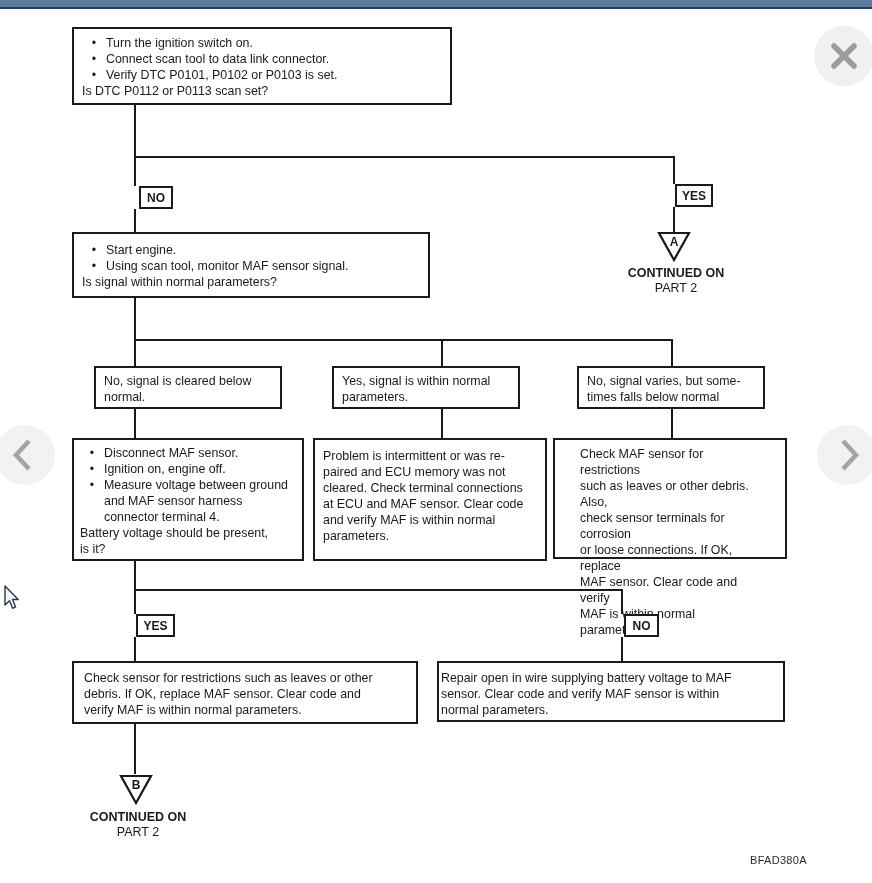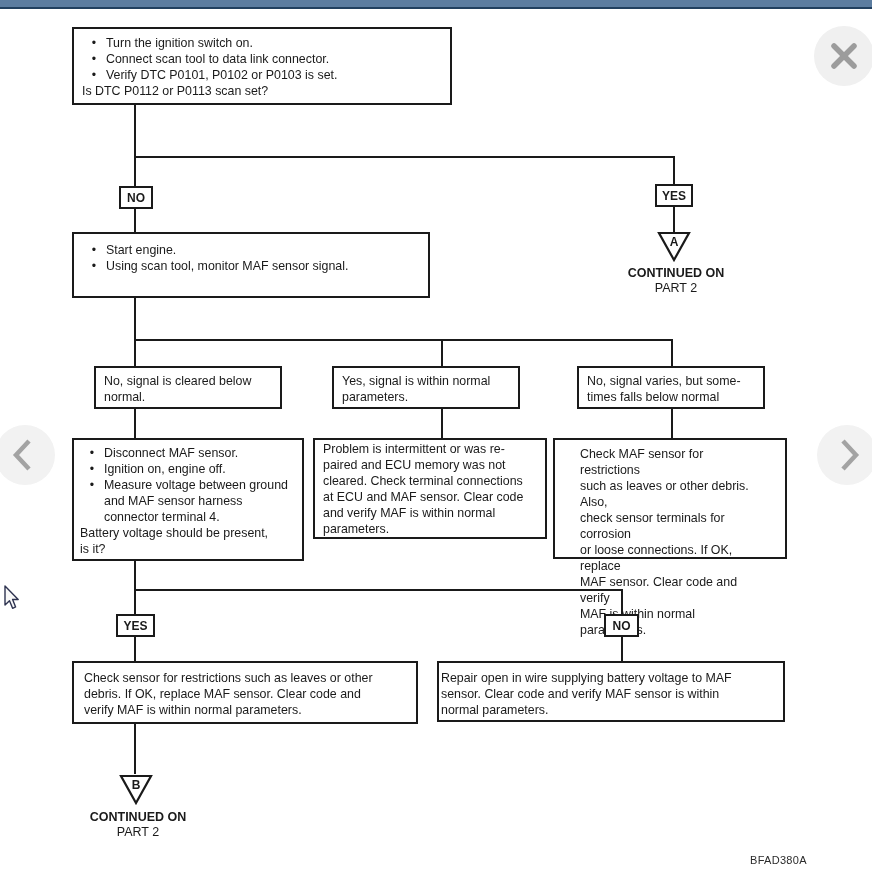--- a/index.html
+++ b/index.html
@@ -17,21 +17,21 @@
     position:absolute;border:2px solid #1a1a1a;background:#fff;
     font-size:12.4px;line-height:16px;box-sizing:border-box;
     padding:6px 8px;
   }
   .brow{display:flex;}
   .bm{width:24px;text-align:center;flex:0 0 24px;}
   .bt,.q,.ptext{white-space:pre-line;}
   .lblbox{
     position:absolute;border:2px solid #1a1a1a;background:#fff;
     font-size:12px;font-weight:bold;box-sizing:border-box;
-    display:flex;align-items:center;justify-content:center;
+    display:flex;align-items:center;justify-content:center;margin-left:20px;
   }
   .ln{position:absolute;background:#1a1a1a;}
   .cont{
     position:absolute;width:130px;text-align:center;
     font-size:12.5px;line-height:15px;
   }
   .cont .l1{font-weight:bold;}
   .tri{position:absolute;}
   .triletter{font-family:"Liberation Sans", sans-serif;font-size:12px;font-weight:bold;fill:#1a1a1a;}
   .figcode{
@@ -108,20 +108,21 @@
 
 <div class="box" style="left:72px;top:232px;width:358px;height:66px;padding-top:8px">
   <div class="brow">
       <span class="bm">•</span>
       <span class="bt">Start engine.</span>
     </div>
   <div class="brow">
       <span class="bm">•</span>
       <span class="bt">Using scan tool, monitor MAF sensor signal.</span>
     </div>
+  <div class="q">Is signal within normal parameters?</div>
 </div>
 
 <div class="box" style="left:94px;top:366px;width:188px;height:43px;padding-top:5px">
   <div class="ptext">No, signal is cleared below
 normal.</div>
 </div>
 <div class="box" style="left:332px;top:366px;width:188px;height:43px;padding-top:5px">
   <div class="ptext">Yes, signal is within normal
 parameters.</div>
 </div>
@@ -141,21 +142,21 @@
     </div>
   <div class="brow">
       <span class="bm">•</span>
       <span class="bt">Measure voltage between ground
 and MAF sensor harness
 connector terminal 4.</span>
     </div>
   <div class="q">Battery voltage should be present,
 is it?</div>
 </div>
-<div class="box" style="left:313px;top:438px;width:234px;height:101px;padding:1px 8px">
+<div class="box" style="left:313px;top:438px;width:234px;height:123px;padding:8px 8px">
   <div class="ptext">Problem is intermittent or was re-
 paired and ECU memory was not
 cleared. Check terminal connections
 at ECU and MAF sensor. Clear code
 and verify MAF is within normal
 parameters.</div>
 </div>
 <div class="box" style="left:553px;top:438px;width:234px;height:121px;padding:6px 25px">
   <div class="ptext">Check MAF sensor for restrictions
 such as leaves or other debris. Also,

